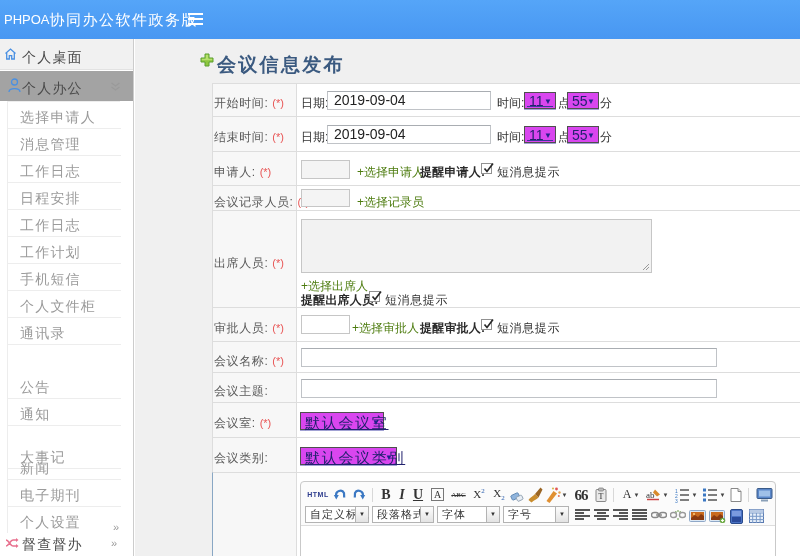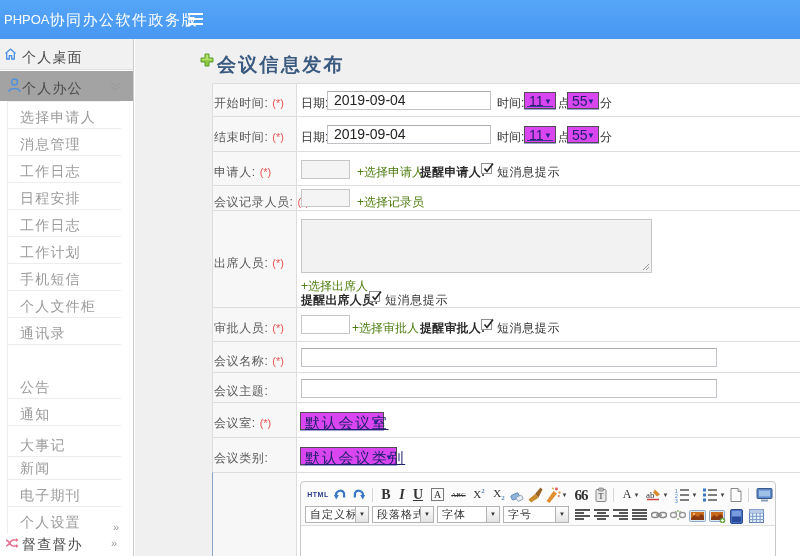--- a/index.html
+++ b/index.html
@@ -90,21 +90,21 @@
       <div class="subitem" style="top:27px"><span>消息管理</span></div>
       <div class="subitem" style="top:54px"><span>工作日志</span></div>
       <div class="subitem" style="top:81px"><span>日程安排</span></div>
       <div class="subitem" style="top:108px"><span>工作日志</span></div>
       <div class="subitem" style="top:135px"><span>工作计划</span></div>
       <div class="subitem" style="top:162px"><span>手机短信</span></div>
       <div class="subitem" style="top:189px"><span>个人文件柜</span></div>
       <div class="subitem" style="top:216px"><span>通讯录</span></div>
       <div class="subitem" style="top:270px"><span>公告</span></div>
       <div class="subitem" style="top:297px"><span>通知</span></div>
-      <div class="subitem" style="top:328px"><span>大事记</span></div>
+      <div class="subitem" style="top:340px"><span>大事记</span></div>
       <div class="subitem" style="top:351px"><span>新闻</span></div>
       <div class="subitem" style="top:378px"><span>电子期刊</span></div>
       <div class="subitem" style="top:405px;border-bottom:none"><span>个人设置</span>
         <span class="chev" style="left:93px;top:5px">»</span></div>
     </div>
 
     <div class="snav" style="top:494px;height:23px;background:#fff">
       <svg style="position:absolute;left:5px;top:4px" width="14" height="12" viewBox="0 0 14 12">
         <path d="M1 3 C4 3 5 9 8 9 M1 9 C4 9 5 3 8 3 M8 9 L12 9 M8 3 L12 3" fill="none" stroke="#e8708e" stroke-width="1.5"></path>
         <path d="M11 1 L13.5 3 L11 5 M11 7 L13.5 9 L11 11" fill="#e8708e" stroke="none"></path>

